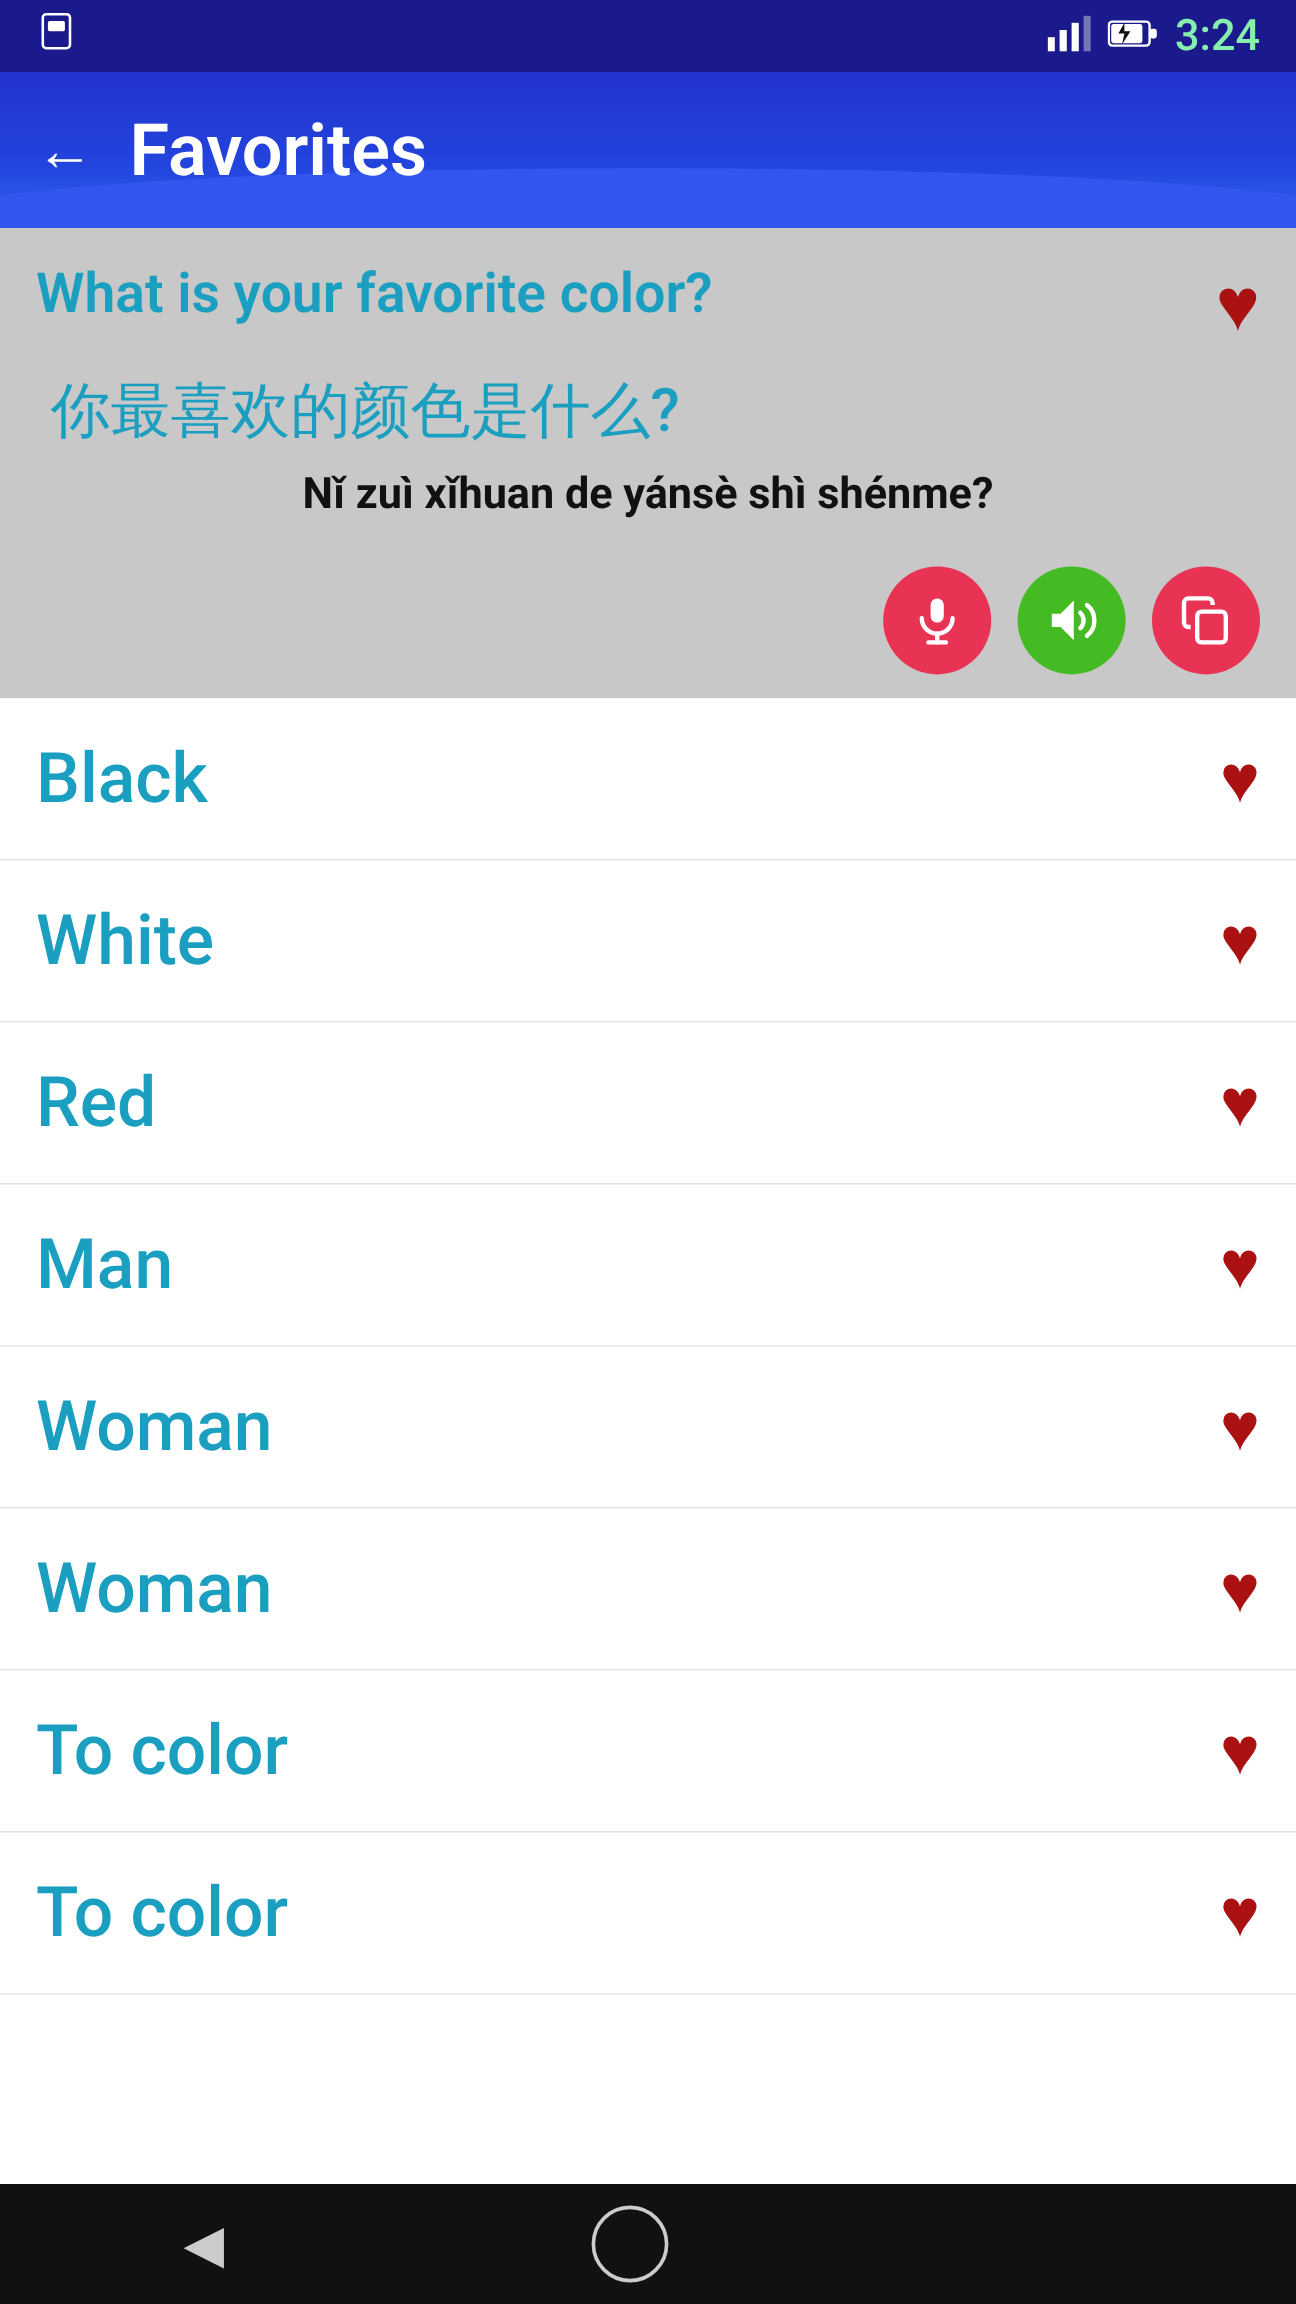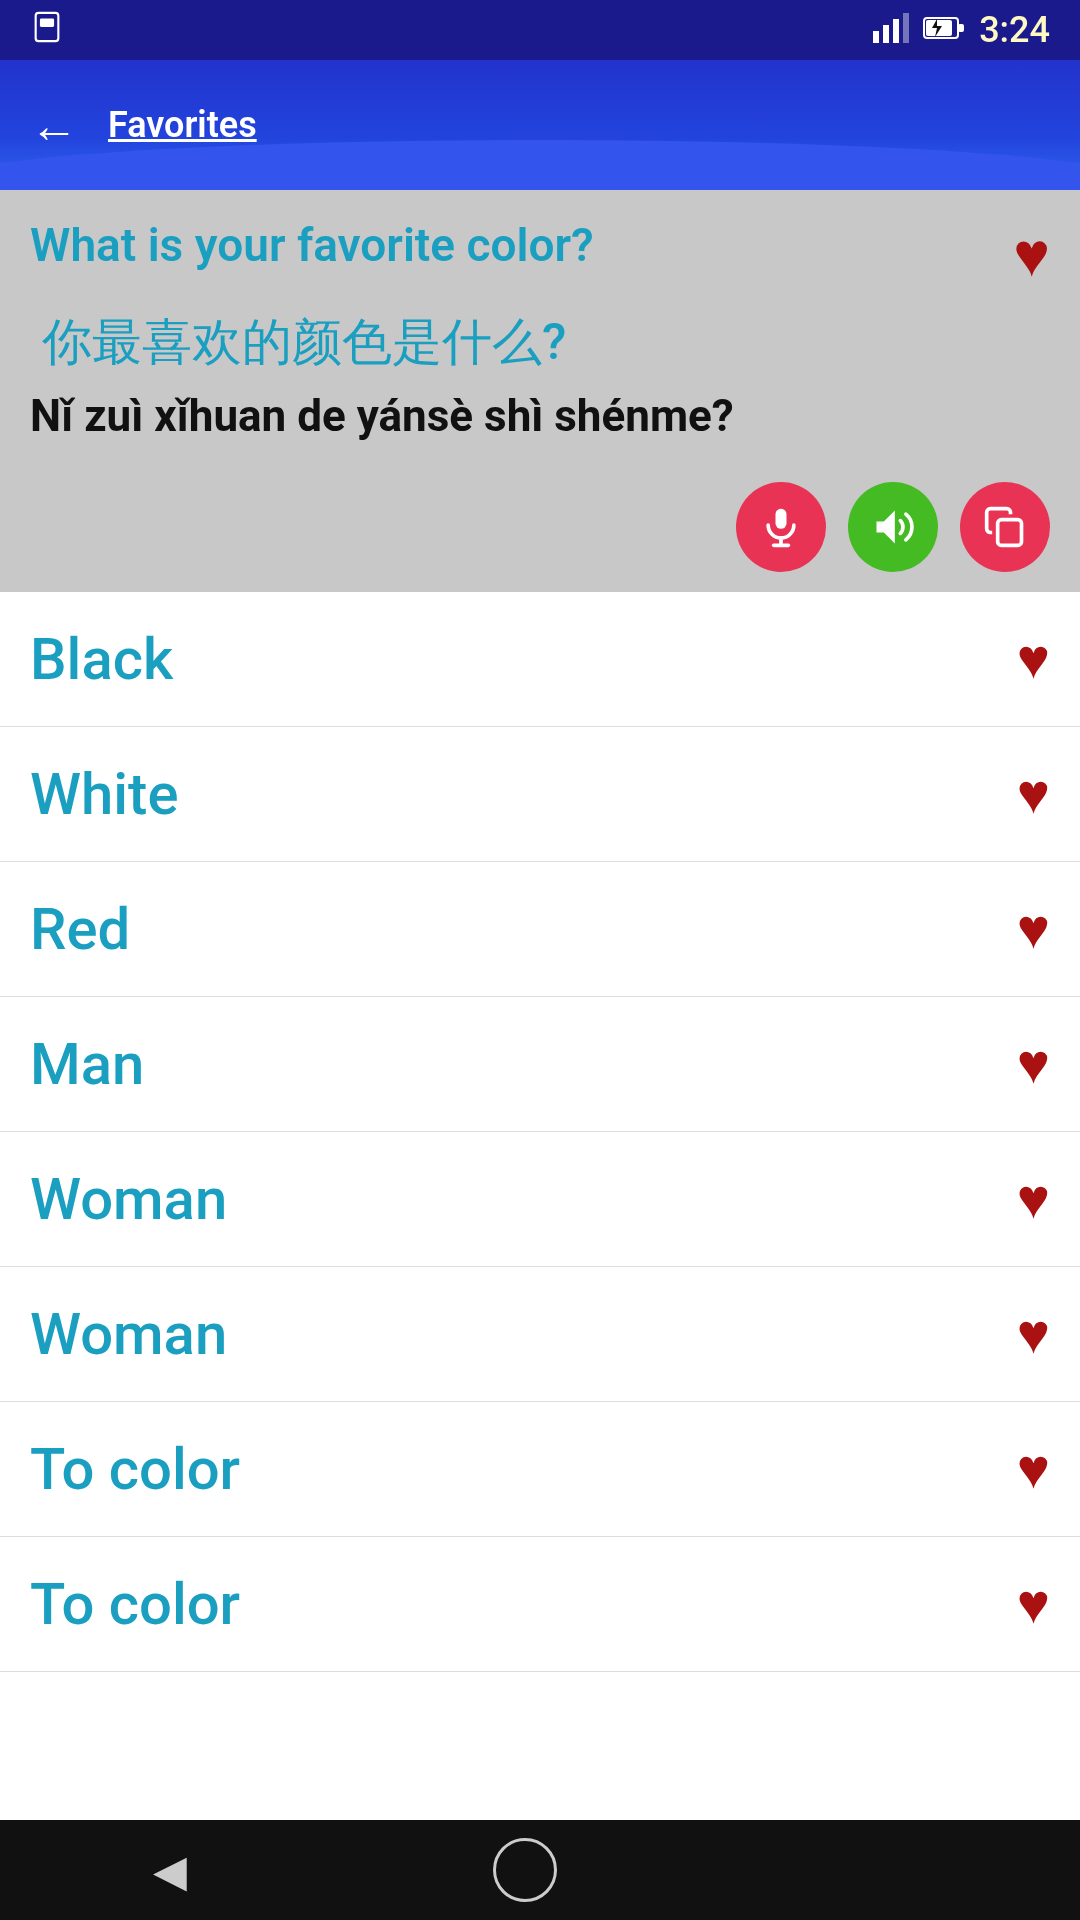--- a/index.html
+++ b/index.html
@@ -35,21 +35,21 @@
       align-items: center;
     }
 
     .status-bar-right {
       display: flex;
       align-items: center;
       gap: 14px;
     }
 
     .status-time {
-      color: #fef9c3;
+      color: #86efac;
       font-size: 36px;
       font-weight: 500;
     }
 
     
     .app-bar {
       background: linear-gradient(180deg, #2233cc 0%, #2244dd 60%, #3366ee 100%);
       height: 130px;
       display: flex;
       align-items: center;
@@ -74,24 +74,23 @@
     .back-btn {
       color: #fff;
       font-size: 48px;
       cursor: pointer;
       margin-right: 30px;
       z-index: 1;
     }
 
     .app-bar-title {
       color: #fff;
-      font-size: 36px;
+      font-size: 60px;
       font-weight: 600;
       z-index: 1;
-      text-decoration: underline;
     }
 
     
     .card-area {
       background: #c8c8c8;
       padding: 28px 30px 20px 30px;
       flex-shrink: 0;
     }
 
     .card-question-en {
@@ -107,23 +106,24 @@
     .card-question-zh {
       color: #1a9fc0;
       font-size: 50px;
       font-weight: 500;
       margin-bottom: 14px;
       margin-left: 12px;
     }
 
     .card-phonetic {
       color: #111;
-      font-size: 44px;
+      font-size: 36px;
       font-weight: 700;
       margin-bottom: 30px;
+      text-align: center;
     }
 
     .heart-icon-large {
       color: #aa1111;
       font-size: 62px;
       cursor: pointer;
       flex-shrink: 0;
     }
 
     .action-buttons {

